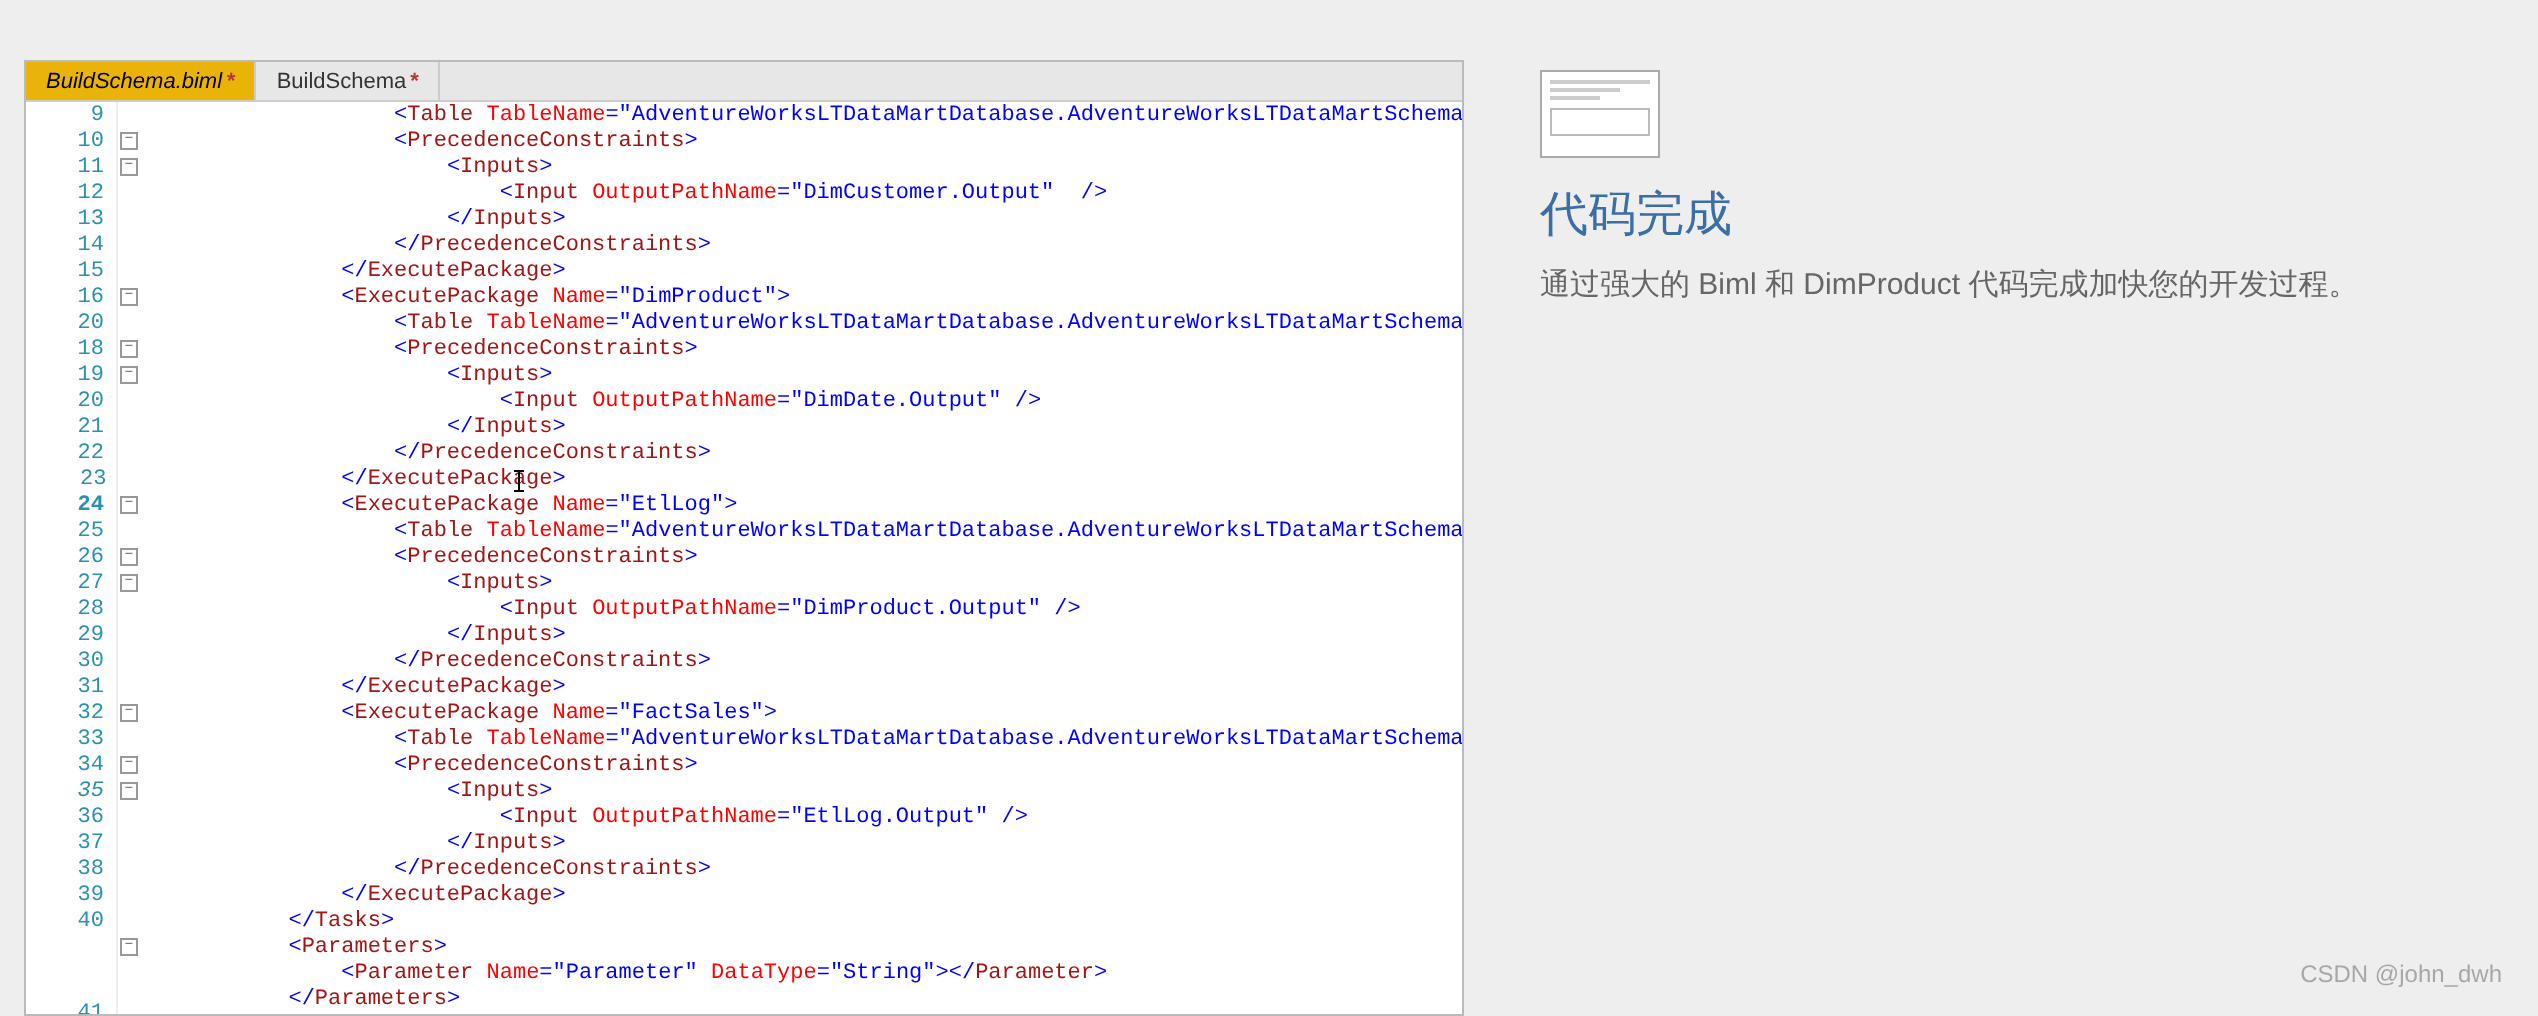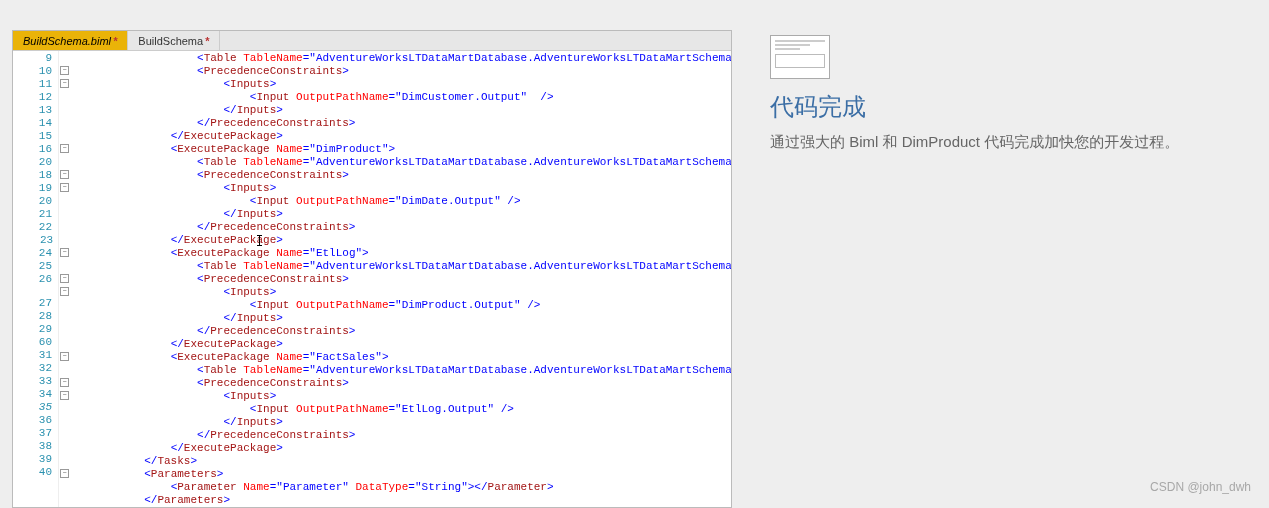--- a/index.html
+++ b/index.html
@@ -176,27 +176,27 @@
         <div style="height: 13px;">14</div>
         <div style="height: 13px;">15</div>
         <div style="height: 13px;">16</div>
         <div style="height: 13px;">20</div>
         <div style="height: 13px;">18</div>
         <div style="height: 13px; margin-left: 20px;">19</div>
         <div style="height: 13px;">20</div>
         <div style="height: 13px;">21</div>
         <div style="height: 13px;">22</div>
         <div style="height: 13px; padding-left: 27px;">23</div>
-        <div style="height: 13px;">24</div>
+        <div style="height: 13px; font-weight: bold;">24</div>
         <div style="height: 13px;">25</div>
         <div style="height: 13px;">26</div>
-        <div style="height: 13px; margin-top: 11px;">27</div>
+        <div style="height: 13px;">27</div>
         <div style="height: 13px;">28</div>
         <div style="height: 13px;">29</div>
-        <div style="height: 13px;">60</div>
+        <div style="height: 13px;">30</div>
         <div style="height: 13px;">31</div>
         <div style="height: 13px;">32</div>
         <div style="height: 13px;">33</div>
         <div style="height: 13px;">34</div>
         <div style="height: 13px; font-style: italic;">35</div>
         <div style="height: 13px;">36</div>
         <div style="height: 13px;">37</div>
         <div style="height: 13px;">38</div>
         <div style="height: 13px;">39</div>
         <div style="height: 13px;">40</div>

